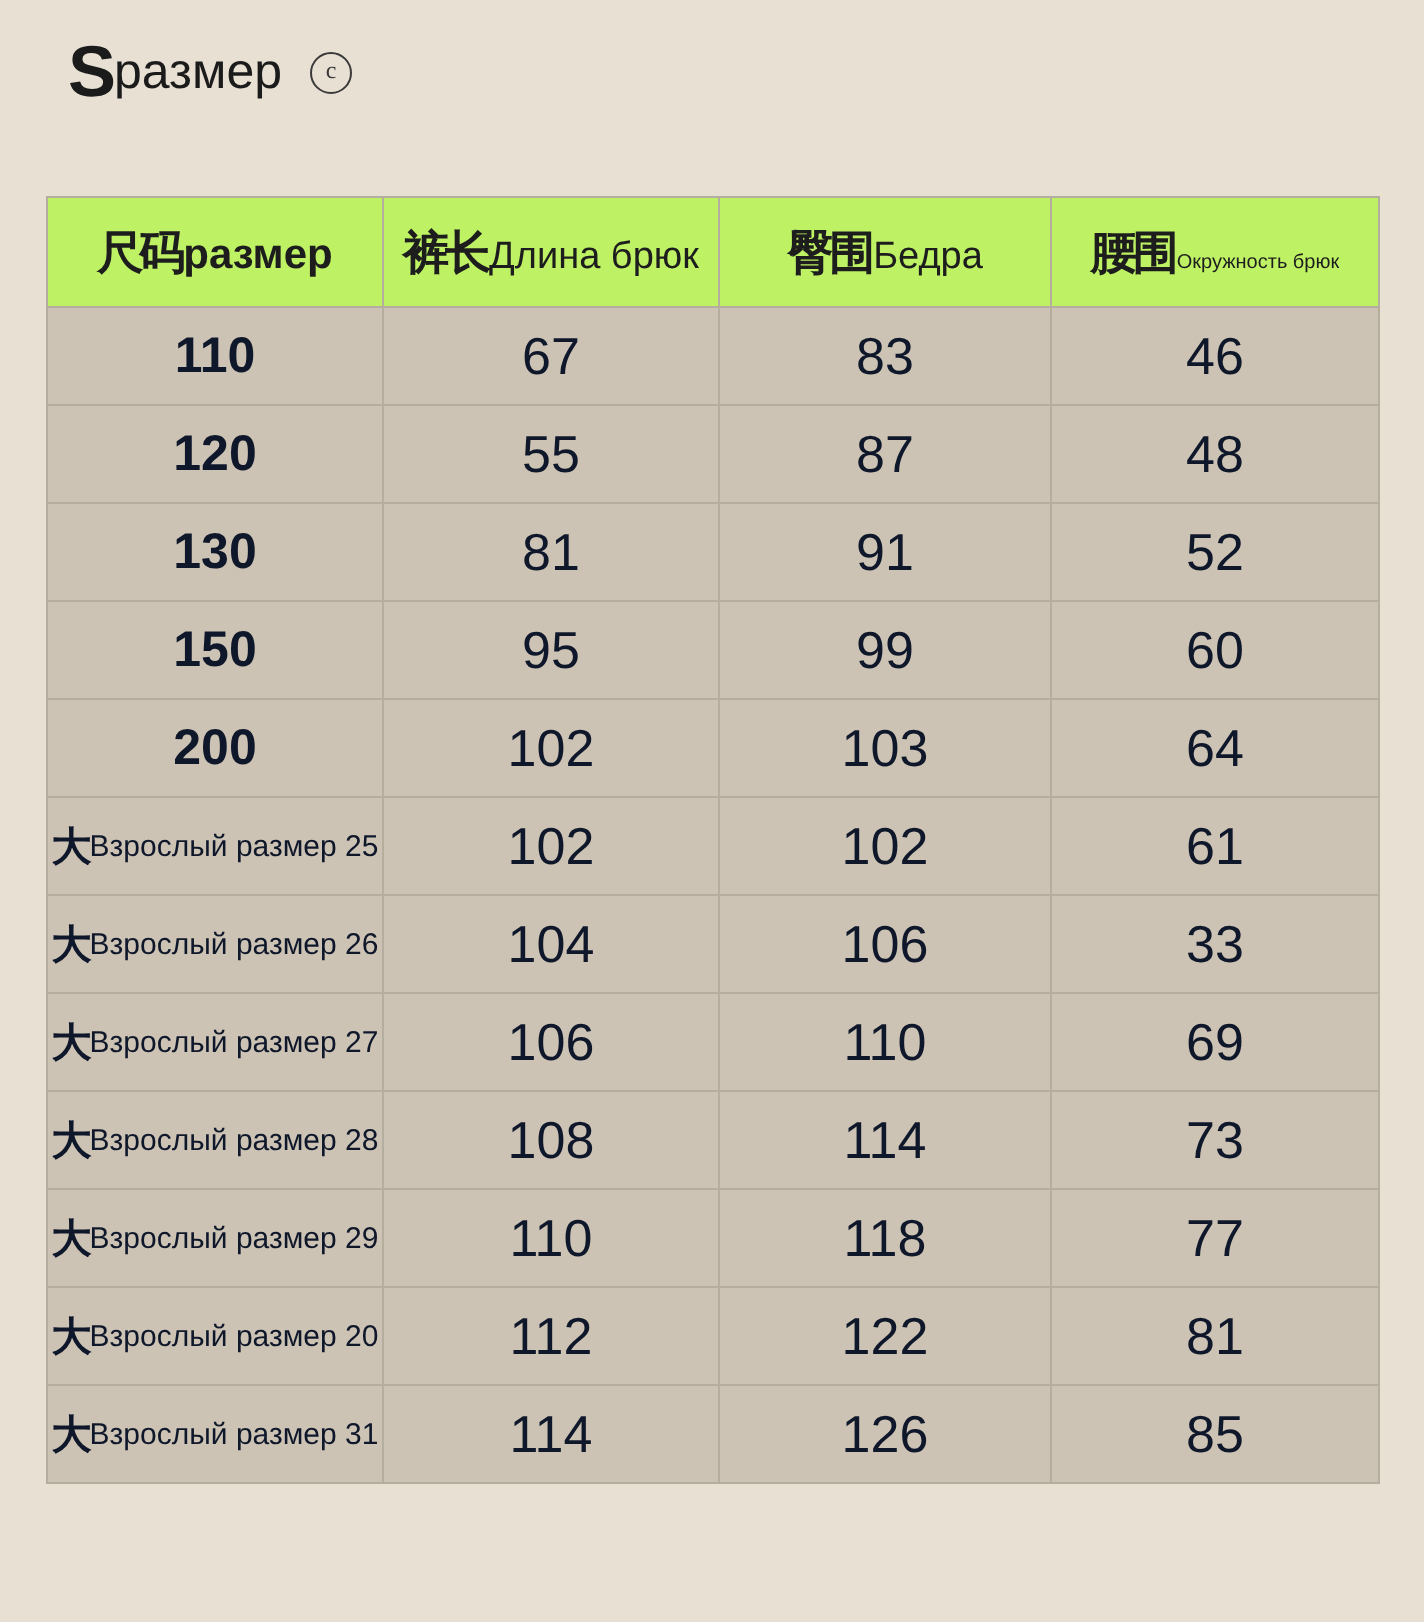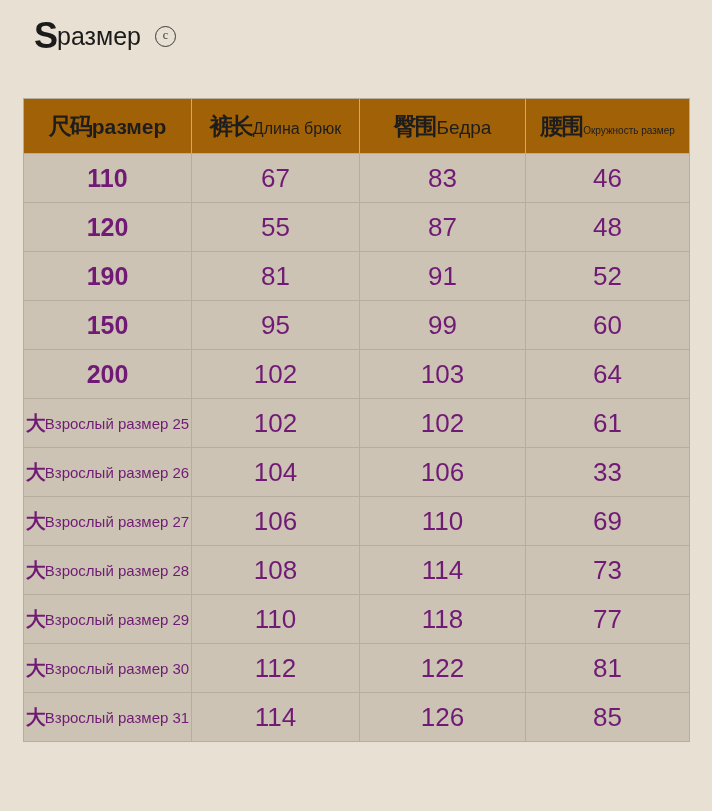--- a/index.html
+++ b/index.html
@@ -61,46 +61,46 @@
     border-collapse: collapse;
     width: 666px;
     table-layout: fixed;
   }
   table.size-table th, table.size-table td {
     border: 1px solid #b5ad9e;
     text-align: center;
     vertical-align: middle;
   }
   thead th {
-    background: #a16207;
+    background: #bef264;
     height: 54px;
     color: #1d1d1d;
     padding: 0 4px;
   }
   .hdr-inner {
     display: flex;
     align-items: baseline;
     justify-content: center;
     gap: 1px;
   }
   .cjk {
     font-size: 23px;
     font-weight: bold;
     letter-spacing: -2px;
   }
   .ru-hdr-1 { font-size: 21px; font-weight: bold; }
-  .ru-hdr-2 { font-size: 16px; font-weight: normal; }
+  .ru-hdr-2 { font-size: 19px; font-weight: normal; }
   .ru-hdr-3 { font-size: 19px; font-weight: normal; }
   .ru-hdr-4 { font-size: 10px; font-weight: normal; }
 
   tbody td {
     background: #ccc3b4;
     height: 46px;
     font-size: 26px;
-    color: #701a75;
+    color: #0f172a;
   }
   tbody tr td.size-cell {
     font-weight: bold;
     font-size: 25px;
   }
   tbody tr td.size-cell.adult {
     font-weight: normal;
     font-size: 15px;
   }
   .size-cell .cellflex {
@@ -154,21 +154,21 @@
           </th>
           <th>
             <span class="hdr-inner">
               <span class="cjk">臀围</span>
                 <span class="ru-hdr-3">Бедра</span>
             </span>
           </th>
           <th>
             <span class="hdr-inner">
               <span class="cjk">腰围</span>
-                <span class="ru-hdr-4">Окружность размер</span>
+                <span class="ru-hdr-4">Окружность брюк</span>
             </span>
           </th>
         </tr>
       </thead>
       <tbody>
           <tr>
             <td class="size-cell">
               <span class="cellflex">
                 <span>110</span>
               </span>
@@ -183,21 +183,21 @@
                 <span>120</span>
               </span>
             </td>
             <td>55</td>
             <td>87</td>
             <td>48</td>
           </tr>
           <tr>
             <td class="size-cell">
               <span class="cellflex">
-                <span>190</span>
+                <span>130</span>
               </span>
             </td>
             <td>81</td>
             <td>91</td>
             <td>52</td>
           </tr>
           <tr>
             <td class="size-cell">
               <span class="cellflex">
                 <span>150</span>
@@ -269,21 +269,21 @@
               </span>
             </td>
             <td>110</td>
             <td>118</td>
             <td>77</td>
           </tr>
           <tr>
             <td class="size-cell adult">
               <span class="cellflex">
                 <span class="adult-cjk">大</span>
-                <span>Взрослый размер 30</span>
+                <span>Взрослый размер 20</span>
               </span>
             </td>
             <td>112</td>
             <td>122</td>
             <td>81</td>
           </tr>
           <tr>
             <td class="size-cell adult">
               <span class="cellflex">
                 <span class="adult-cjk">大</span>

